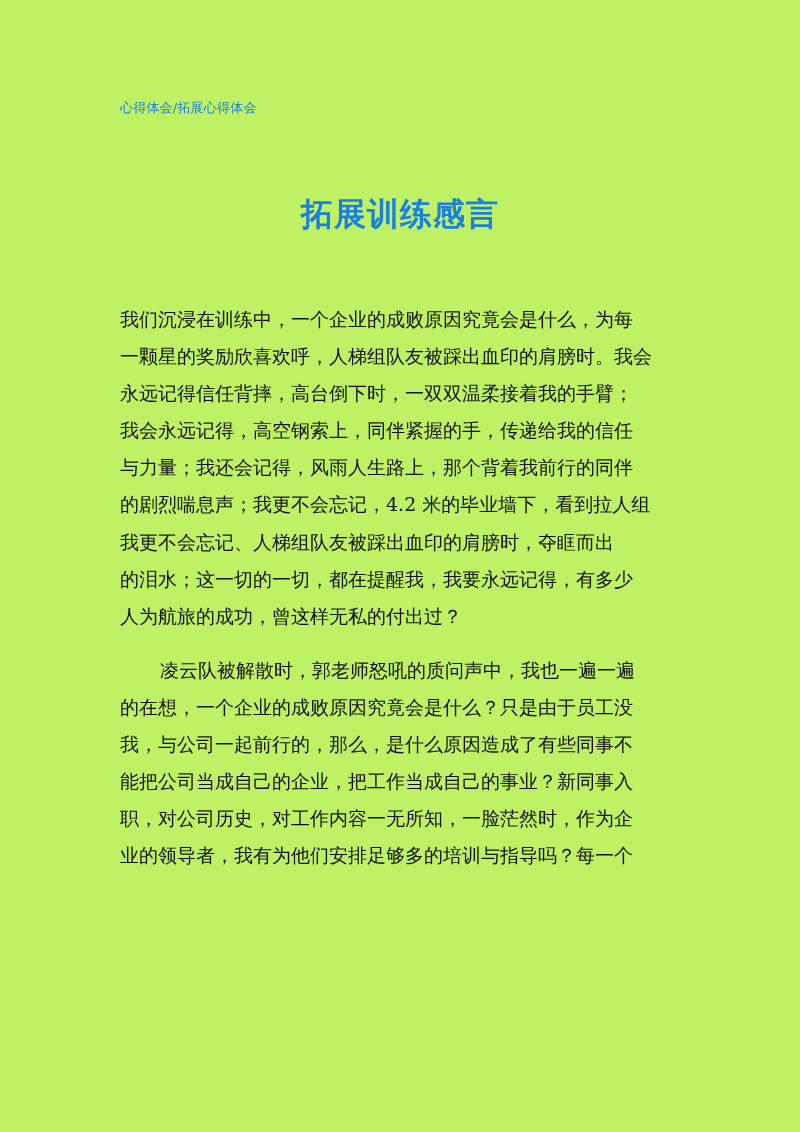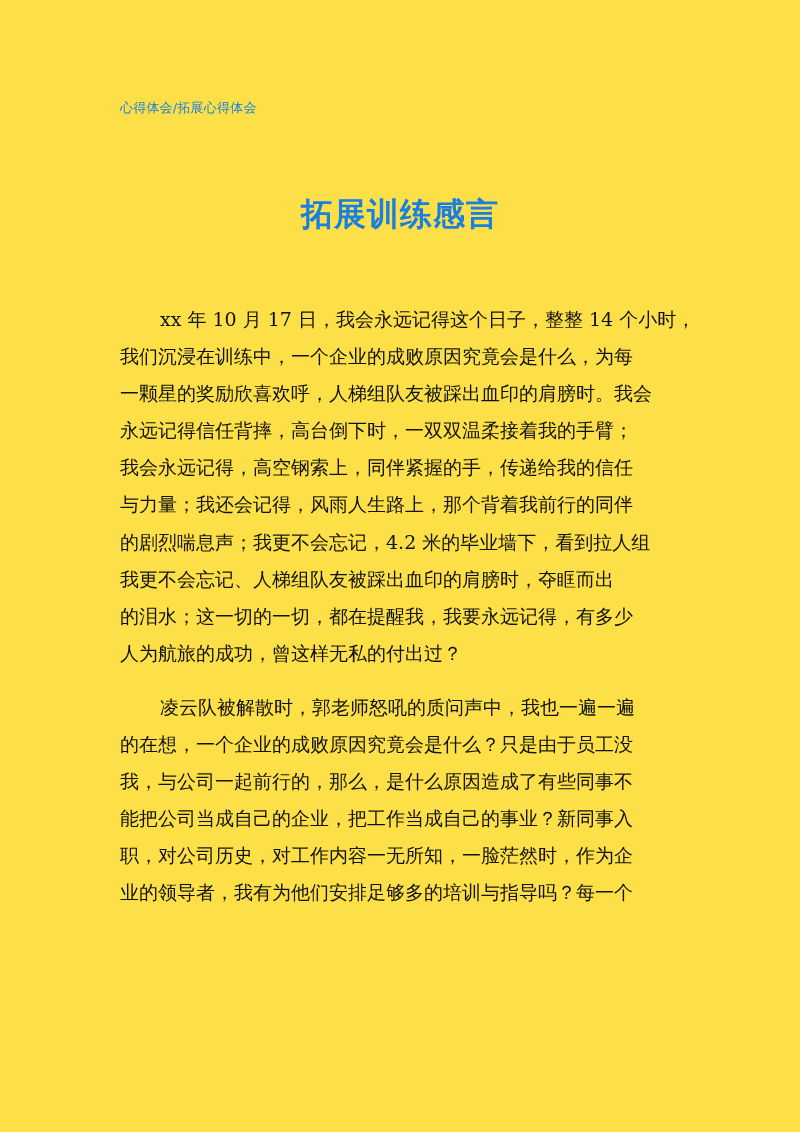--- a/index.html
+++ b/index.html
@@ -1,17 +1,17 @@
 <!DOCTYPE html>
 <html><head>
   <meta charset="utf-8">
   <style>
     html, body { margin: 0; padding: 0; background: #ffffff; }
     body { width: 800px; height: 1132px; position: relative; overflow: hidden; }
-    .page { position: absolute; left: 0; top: 0; width: 800px; height: 1132px; background: #fde047; }
+    .page { position: absolute; left: 0; top: 0; width: 800px; height: 1132px; background: #bef264; }
     .breadcrumb {
       position: absolute; left: 120px; top: 99px;
       font-family: "DejaVu Sans", "Liberation Sans", sans-serif;
       font-size: 13px; color: #1a7fe0; letter-spacing: 0.2px; line-height: 18px;
     }
     .title {
       position: absolute; left: 0; width: 800px; top: 192px; text-align: center;
       font-family: "DejaVu Sans", "Liberation Sans", sans-serif;
       font-weight: bold; font-size: 32px; color: #1a7fe0; line-height: 44px; letter-spacing: 1px;
     }
@@ -26,21 +26,20 @@
   </style>
 </head>
 <body>
 
 <div class="page">
   <div class="breadcrumb">心得体会/拓展心得体会</div>
   <h1 class="title" style="margin:0;">拓展训练感言</h1>
 
   <div class="body">
     <div>
-      <span class="line indent">xx 年 10 月 17 日，我会永远记得这个日子，整整 14 个小时，</span>
       <span class="line">我们沉浸在训练中，一个企业的成败原因究竟会是什么，为每</span>
       <span class="line">一颗星的奖励欣喜欢呼，人梯组队友被踩出血印的肩膀时。我会</span>
       <span class="line">永远记得信任背摔，高台倒下时，一双双温柔接着我的手臂；</span>
       <span class="line">我会永远记得，高空钢索上，同伴紧握的手，传递给我的信任</span>
       <span class="line">与力量；我还会记得，风雨人生路上，那个背着我前行的同伴</span>
       <span class="line">的剧烈喘息声；我更不会忘记，4.2 米的毕业墙下，看到拉人组</span>
       <span class="line">我更不会忘记、人梯组队友被踩出血印的肩膀时，夺眶而出</span>
       <span class="line">的泪水；这一切的一切，都在提醒我，我要永远记得，有多少</span>
       <span class="line">人为航旅的成功，曾这样无私的付出过？</span>
     </div>

